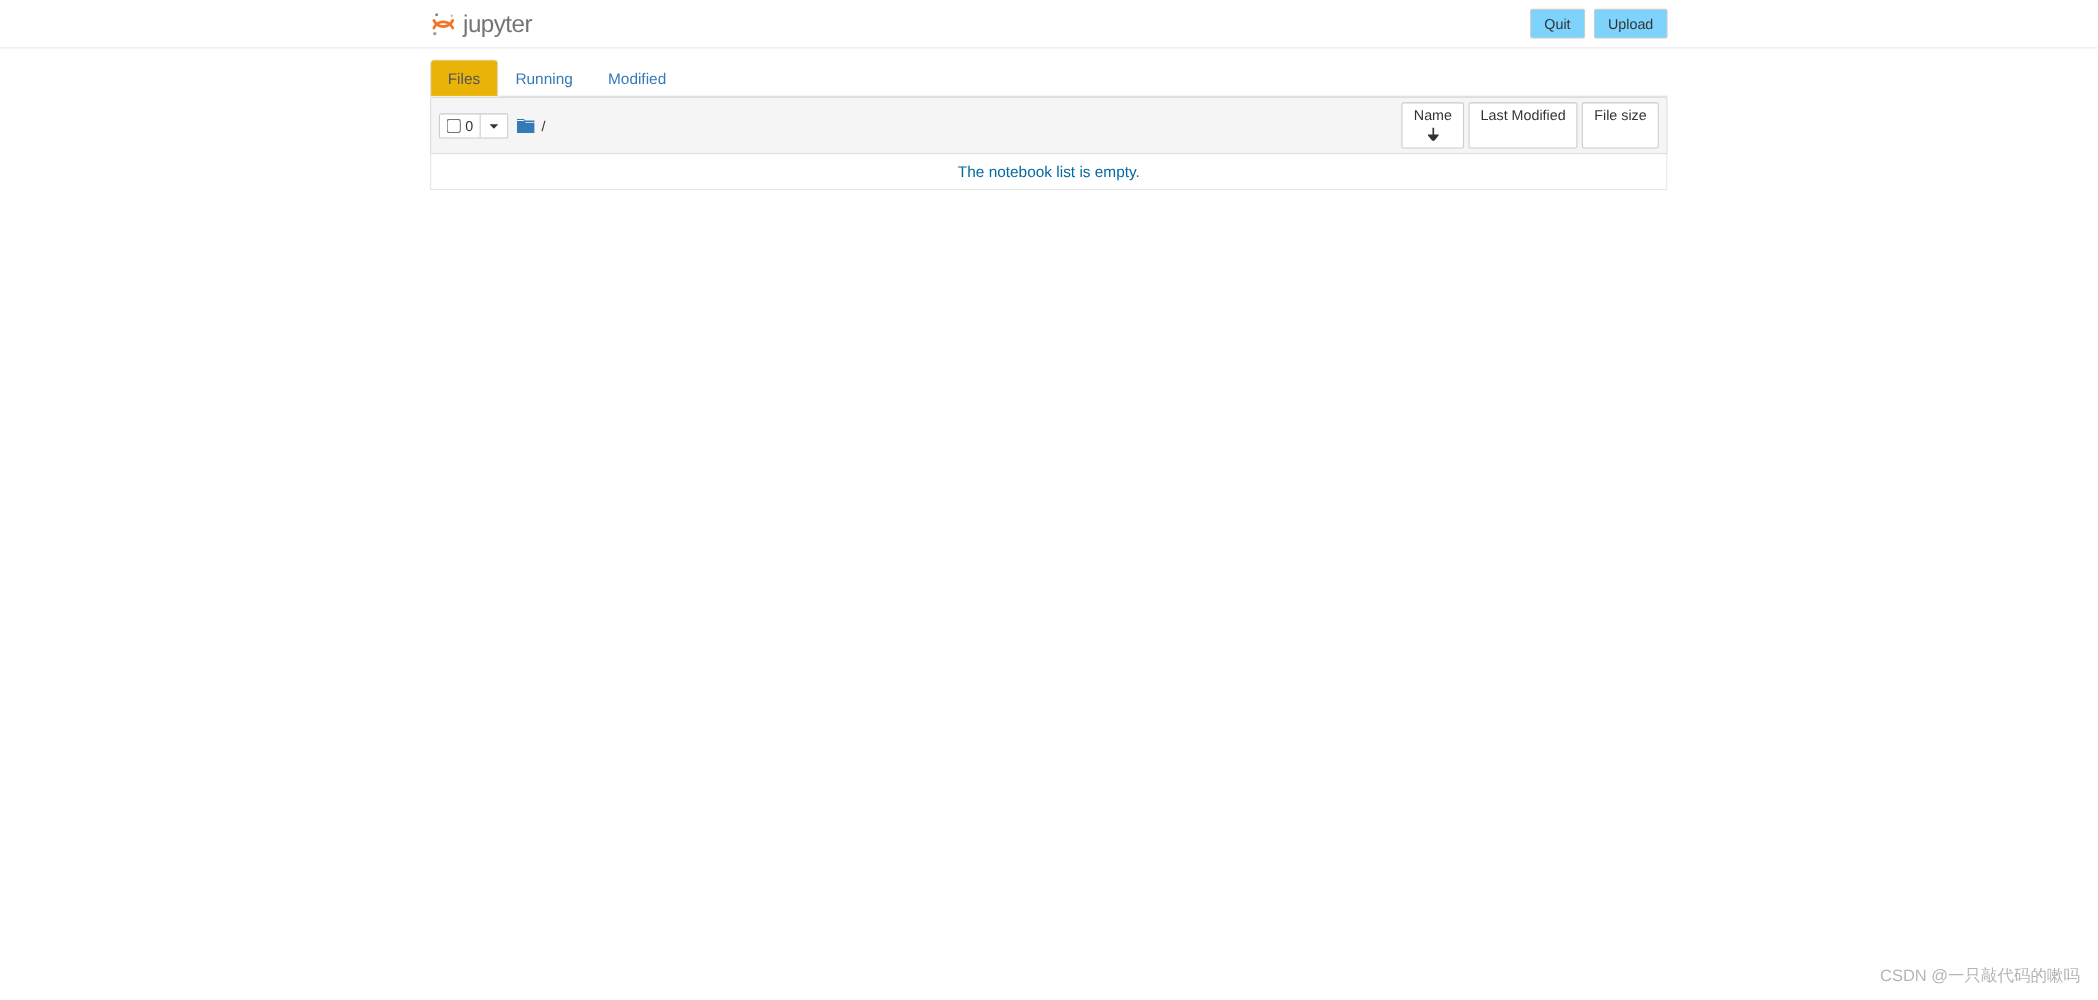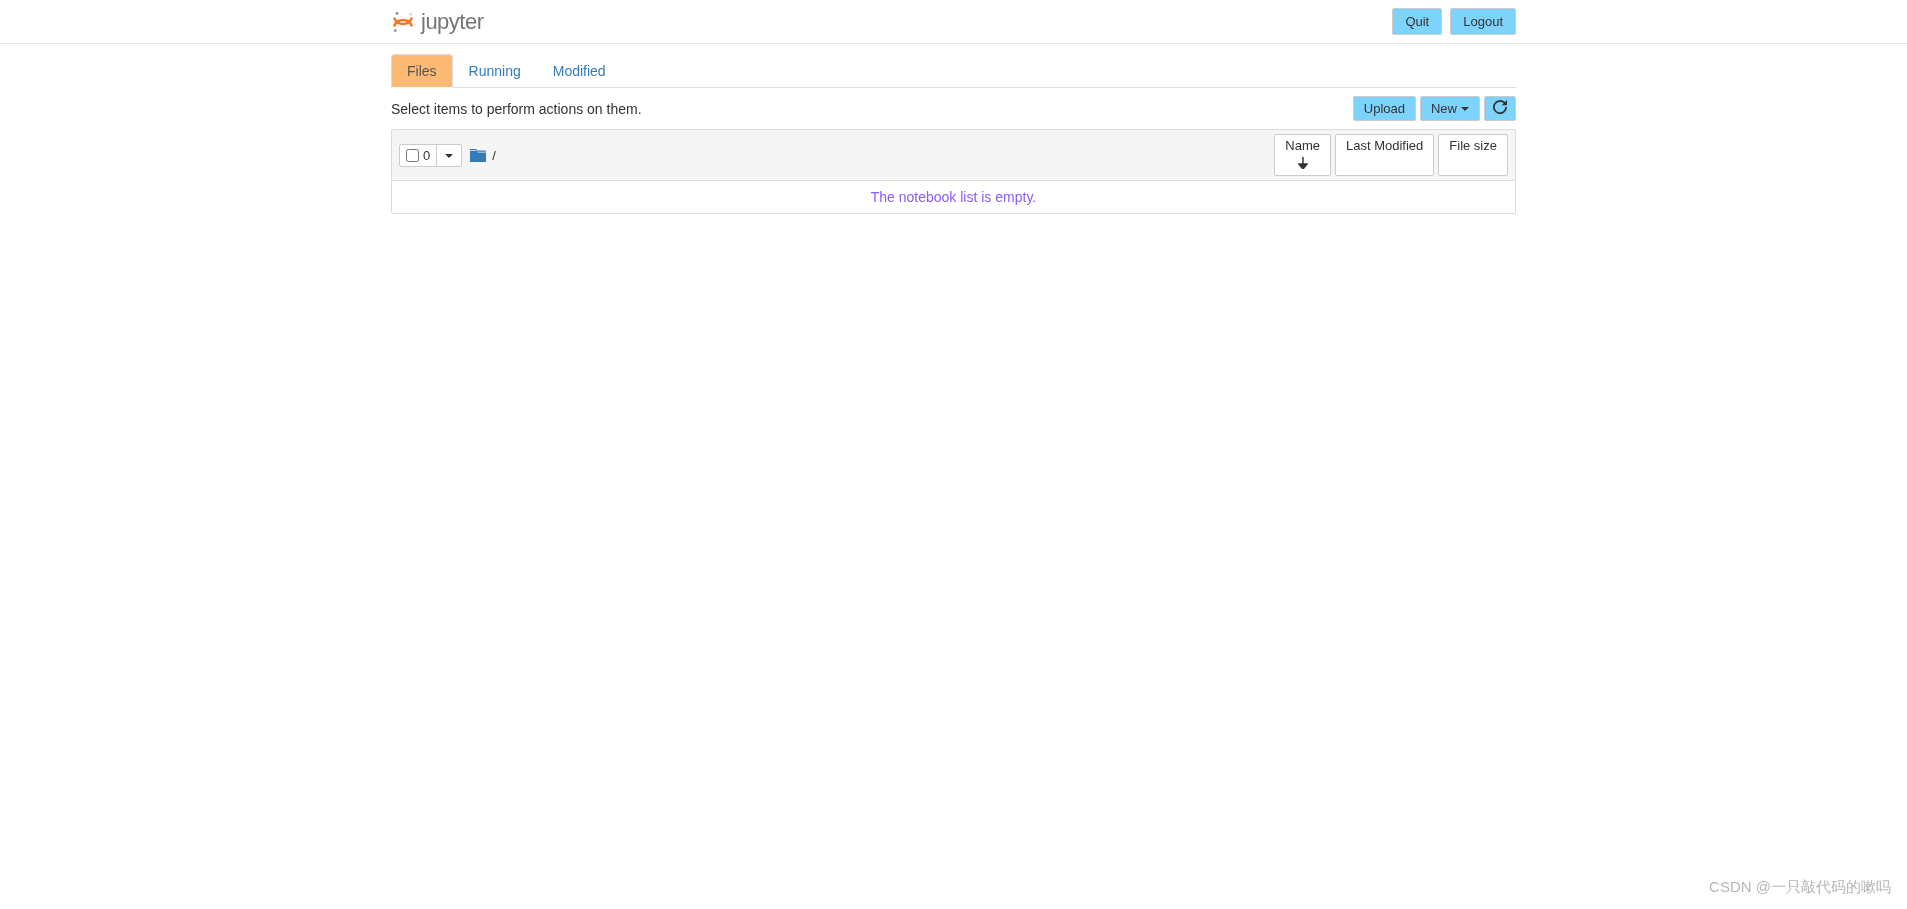--- a/index.html
+++ b/index.html
@@ -68,21 +68,21 @@
       padding: 8px 15px;
       color: #337ab7;
       cursor: pointer;
       font-size: 14px;
       border: 1px solid transparent;
       margin-bottom: -1px;
       border-radius: 4px 4px 0 0;
     }
     .tab.active {
       color: #555;
-      background: #fdba74;
+      background: #eab308;
       border-color: #ddd #ddd #fff;
     }
     .toolbar-row {
       display: flex;
       justify-content: space-between;
       align-items: center;
       padding: 8px 0;
     }
     .prompt-text {
       font-size: 14px;
@@ -168,21 +168,21 @@
       display: flex;
       align-items: center;
       gap: 4px;
       flex-direction: column;
     }
     .empty-row {
       border: 1px solid #ddd;
       border-top: none;
       padding: 8px;
       text-align: center;
-      color: #8b5cf6;
+      color: #0369a1;
       font-size: 14px;
       border-radius: 0 0 2px 2px;
     }
     .watermark {
       position: fixed;
       bottom: 12px;
       right: 16px;
       color: rgba(120,120,120,0.55);
       font-size: 15px;
       margin-left: 44px;
@@ -203,53 +203,32 @@
           <path d="M 4 10 A 11 11 0 0 0 24 10" stroke="#f37626" stroke-width="3" fill="none" stroke-linecap="round"></path>
           <path d="M 4 18 A 11 11 0 0 1 24 18" stroke="#f37626" stroke-width="3" fill="none" stroke-linecap="round"></path>
           <circle cx="5" cy="24" r="1.8" fill="#9e9e9e"></circle>
           <circle cx="23" cy="5" r="1.3" fill="#bdbdbd"></circle>
         </svg>
       </span>
       <span class="logo-text">jupyter</span>
     </div>
     <div class="header-buttons">
       <button class="btn">Quit</button>
-      <button class="btn">Logout</button>
+      <button class="btn">Upload</button>
     </div>
   </div>
 </div>
 
 <div class="container">
   <div class="tabs">
     <div class="tab active">Files</div>
     <div class="tab">Running</div>
     <div class="tab">Modified</div>
   </div>
 
-  <div class="toolbar-row">
-    <div class="prompt-text">Select items to perform actions on them.</div>
-    <div class="right-buttons">
-      <button class="btn btn-sm">Upload</button>
-      <button class="btn btn-sm">
-        <span>New</span>
-        <span class="caret-icon">
-          <svg width="8" height="8" viewBox="0 0 8 8">
-              <path d="M0 2 L4 6 L8 2 Z" fill="#333"></path>
-            </svg>
-        </span>
-      </button>
-      <button class="btn btn-icon">
-        <span class="refresh-icon">
-          <svg width="14" height="14" viewBox="0 0 16 16">
-            <path d="M13.6 2.4A8 8 0 1 0 16 8h-2a6 6 0 1 1-1.8-4.2L10 6h6V0l-2.4 2.4z" fill="#333"></path>
-          </svg>
-        </span>
-      </button>
-    </div>
-  </div>
 
   <div class="list-header">
     <div class="list-header-left">
       <div class="select-group">
         <div class="select-check">
           <input type="checkbox" style="">
           <span class="select-count">0</span>
         </div>
         <div class="select-caret">
           <span>

